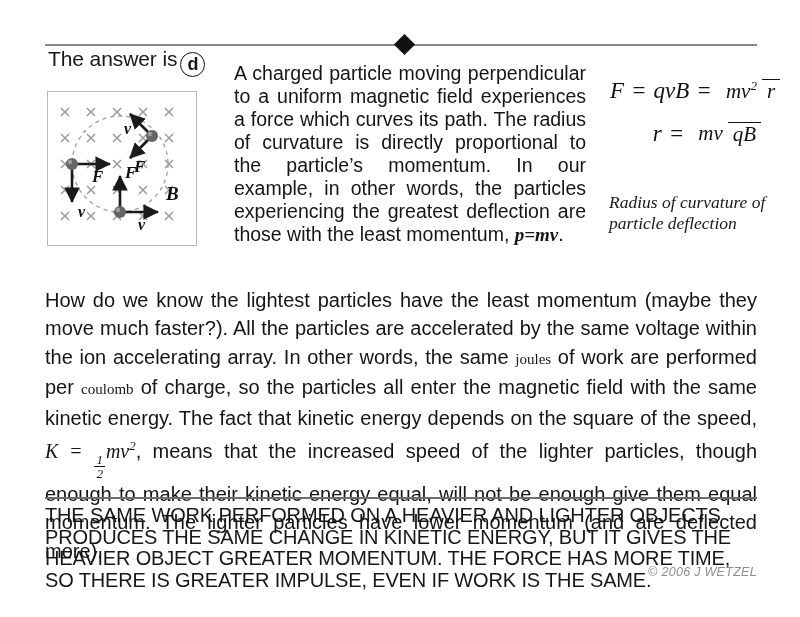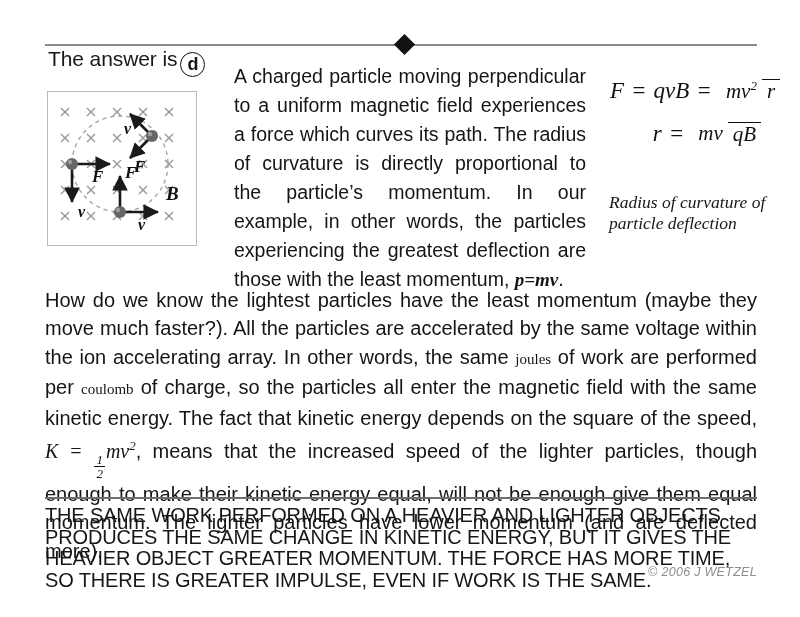--- a/index.html
+++ b/index.html
@@ -85,21 +85,21 @@
   }
   .figure-box svg { display: block; }
 
   
   .intro-par {
     position: absolute;
     left: 234px;
     top: 62px;
     width: 352px;
     font-size: 19.5px;
-    line-height: 29px;
+    line-height: 23px;
     text-align: justify;
     color: #151515;
   }
   .intro-par .serif-ital {
     font-family: "Liberation Serif", serif;
     font-style: italic;
     font-weight: bold;
     font-size: 19px;
   }
 

